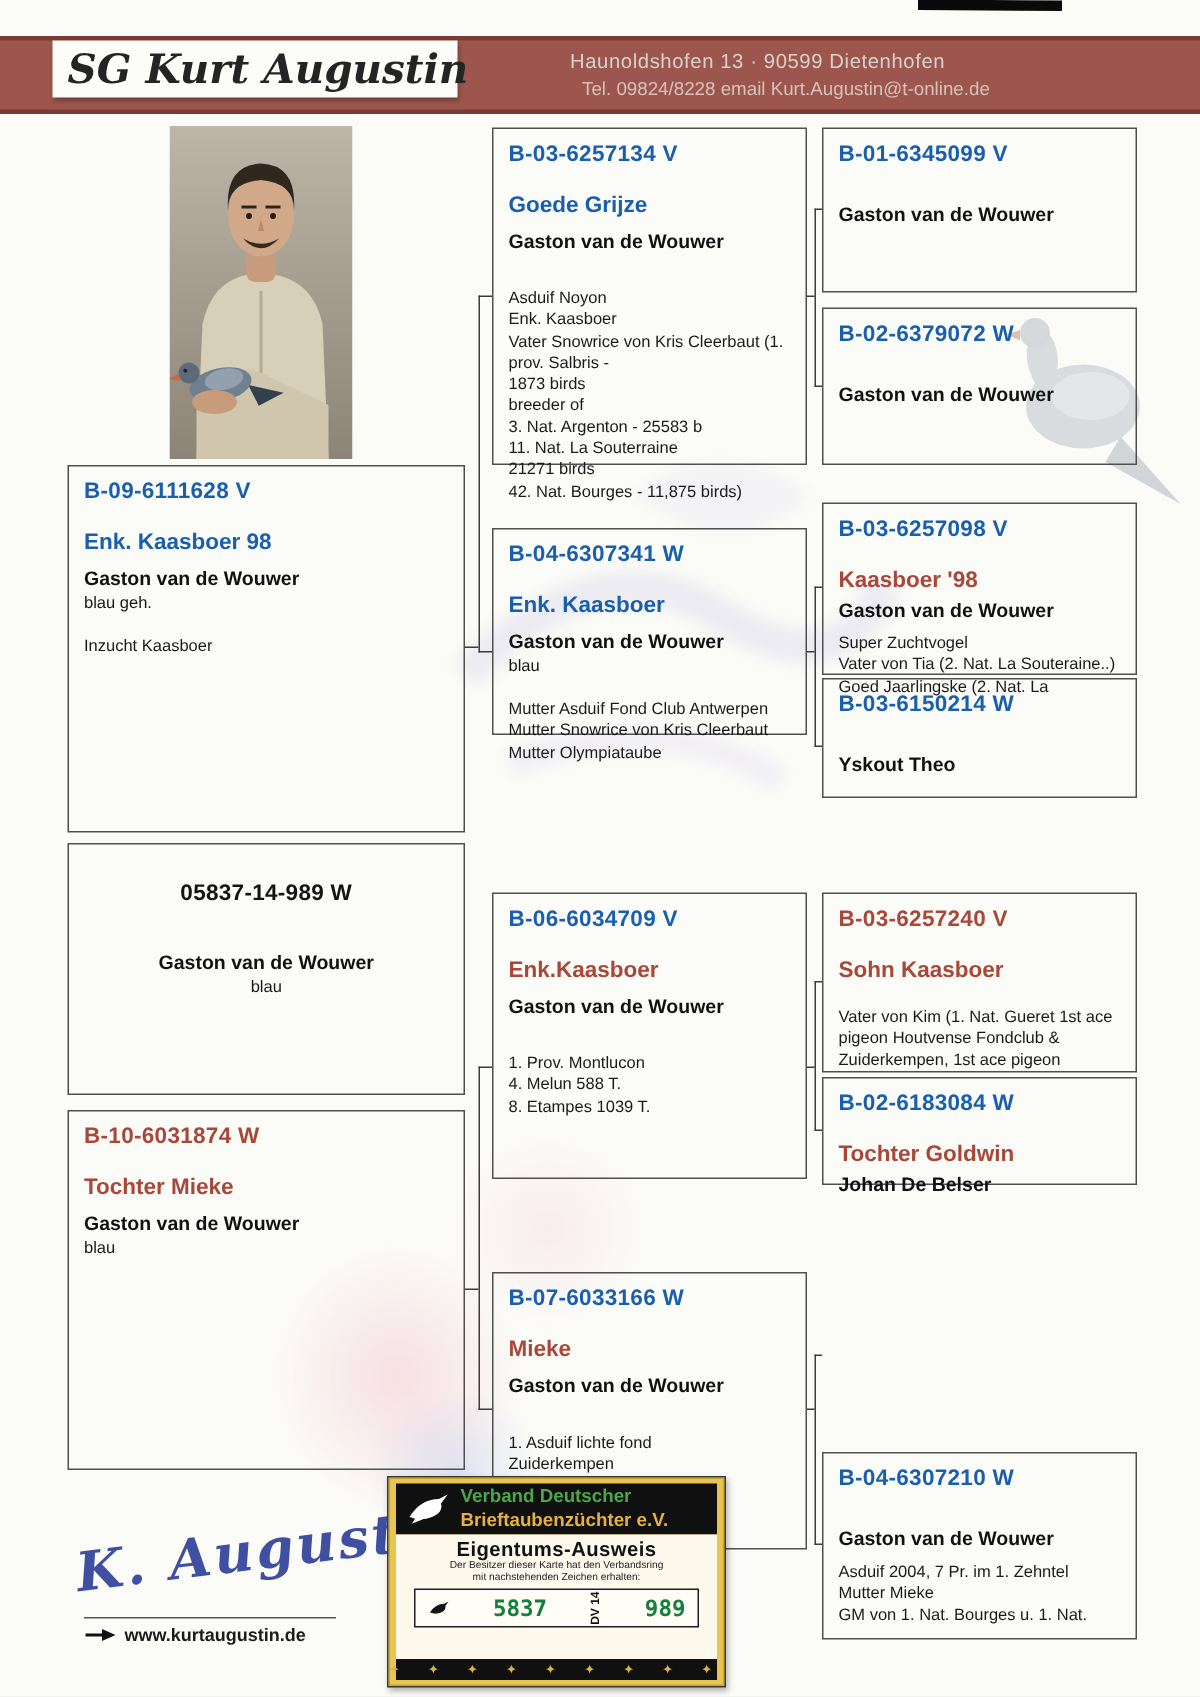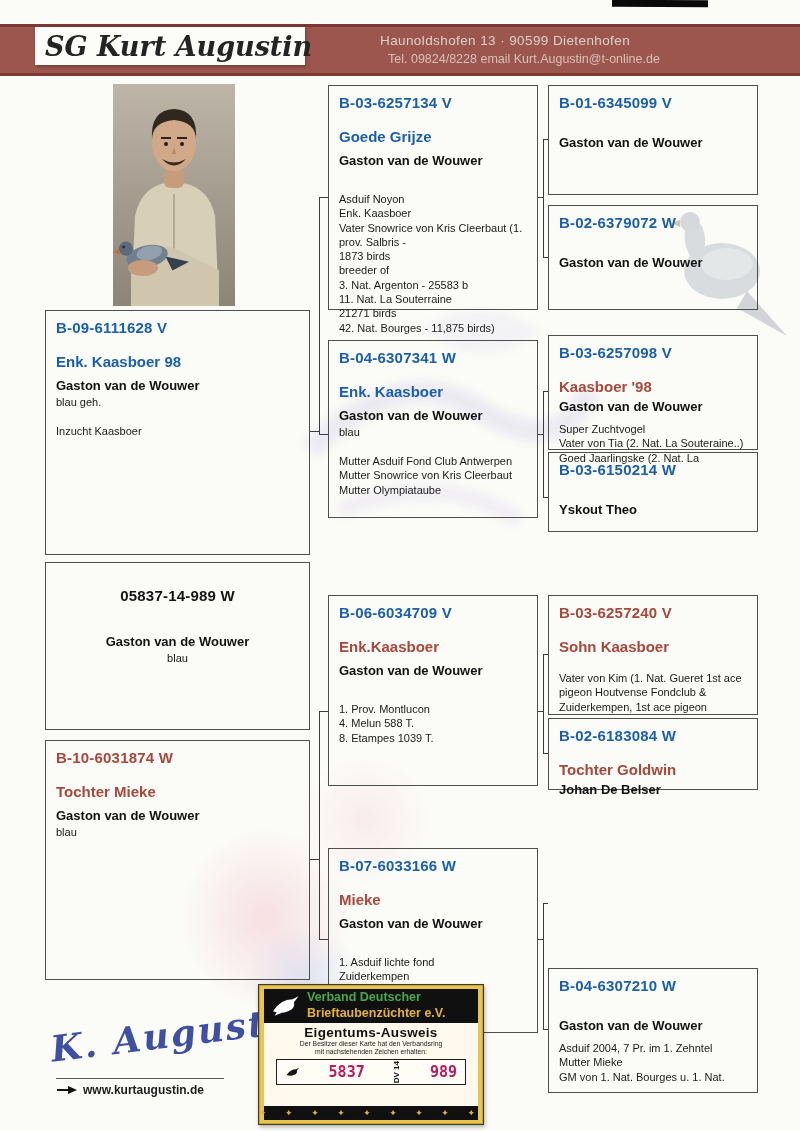--- a/index.html
+++ b/index.html
@@ -56,21 +56,21 @@
         padding:4px 5px;display:flex;flex-direction:column;
         box-shadow:0 0 0 1px #c9a32e inset, 1px 2px 4px rgba(0,0,0,.3);}
   .cert-head{height:34px;background:#101010;display:flex;align-items:center;gap:7px;padding:0 6px;flex:0 0 auto;}
   .cert-head .l1{color:#49a848;font-weight:bold;font-size:12.5px;line-height:1.25;}
   .cert-head .l2{color:#e5b33c;font-weight:bold;font-size:12.5px;line-height:1.25;}
   .cert-body{background:#fdf9ec;flex:1;padding-top:2px;}
   .cert-title{font-weight:bold;font-size:13.5px;text-align:center;letter-spacing:.3px;color:#111;}
   .cert-sub{font-size:6.8px;text-align:center;line-height:1.25;white-space:pre-line;color:#222;}
   .cert-strip{margin:2px 12px 3px;border:1.5px solid #1d1d1d;display:flex;align-items:center;
         justify-content:space-between;padding:1px 8px;background:#fffdf6;}
-  .cert-strip .num{font-weight:bold;font-size:15px;font-family:"DejaVu Sans Mono",monospace;color:#be185d;}
+  .cert-strip .num{font-weight:bold;font-size:15px;font-family:"DejaVu Sans Mono",monospace;color:#15803d;}
   .dv{font-size:8px;font-weight:bold;writing-mode:vertical-rl;transform:rotate(180deg);line-height:1;color:#111;}
   .cert-pattern{height:14px;background:#101010;display:flex;align-items:center;justify-content:center;flex:0 0 auto;}
   .cert-pattern::before{content:"✦ ✦ ✦ ✦ ✦ ✦ ✦ ✦ ✦";color:#ddb246;font-size:9px;letter-spacing:8px;white-space:nowrap;}
 
   
   .sig{position:absolute;left:50px;top:1012px;z-index:4;font-family:"DejaVu Serif",serif;
        font-style:italic;font-weight:bold;font-size:36px;color:#2b3e9b;
        transform:rotate(-7deg);opacity:.9;letter-spacing:2px;white-space:nowrap;}
   .rule{position:absolute;left:56px;top:1078px;width:168px;height:1px;background:#555;z-index:4;}
   .site{position:absolute;left:56px;top:1083px;z-index:4;display:flex;align-items:center;gap:5px;
@@ -193,21 +193,21 @@
 Vater Snowrice von Kris Cleerbaut (1.
 prov. Salbris -
 1873 birds
  breeder of
 3. Nat. Argenton - 25583 b
 11. Nat. La Souterraine
 21271 birds
 42. Nat. Bourges - 11,875 birds)</div>
   </div>
 
-  <div class="box" style="left:328px;top:340px;width:210px;height:178px">
+  <div class="box" style="left:328px;top:352px;width:210px;height:138px">
     <div class="ring c-blue">B-04-6307341 W</div>
     <div class="name c-blue">Enk. Kaasboer</div>
     <div class="breeder mt8">Gaston van de Wouwer</div>
     <div class="colorline">blau</div>
     <div class="notes mt16">Mutter Asduif Fond Club Antwerpen
 Mutter Snowrice von Kris Cleerbaut
 Mutter Olympiataube</div>
   </div>
 
   <div class="box" style="left:328px;top:595px;width:210px;height:191px">

